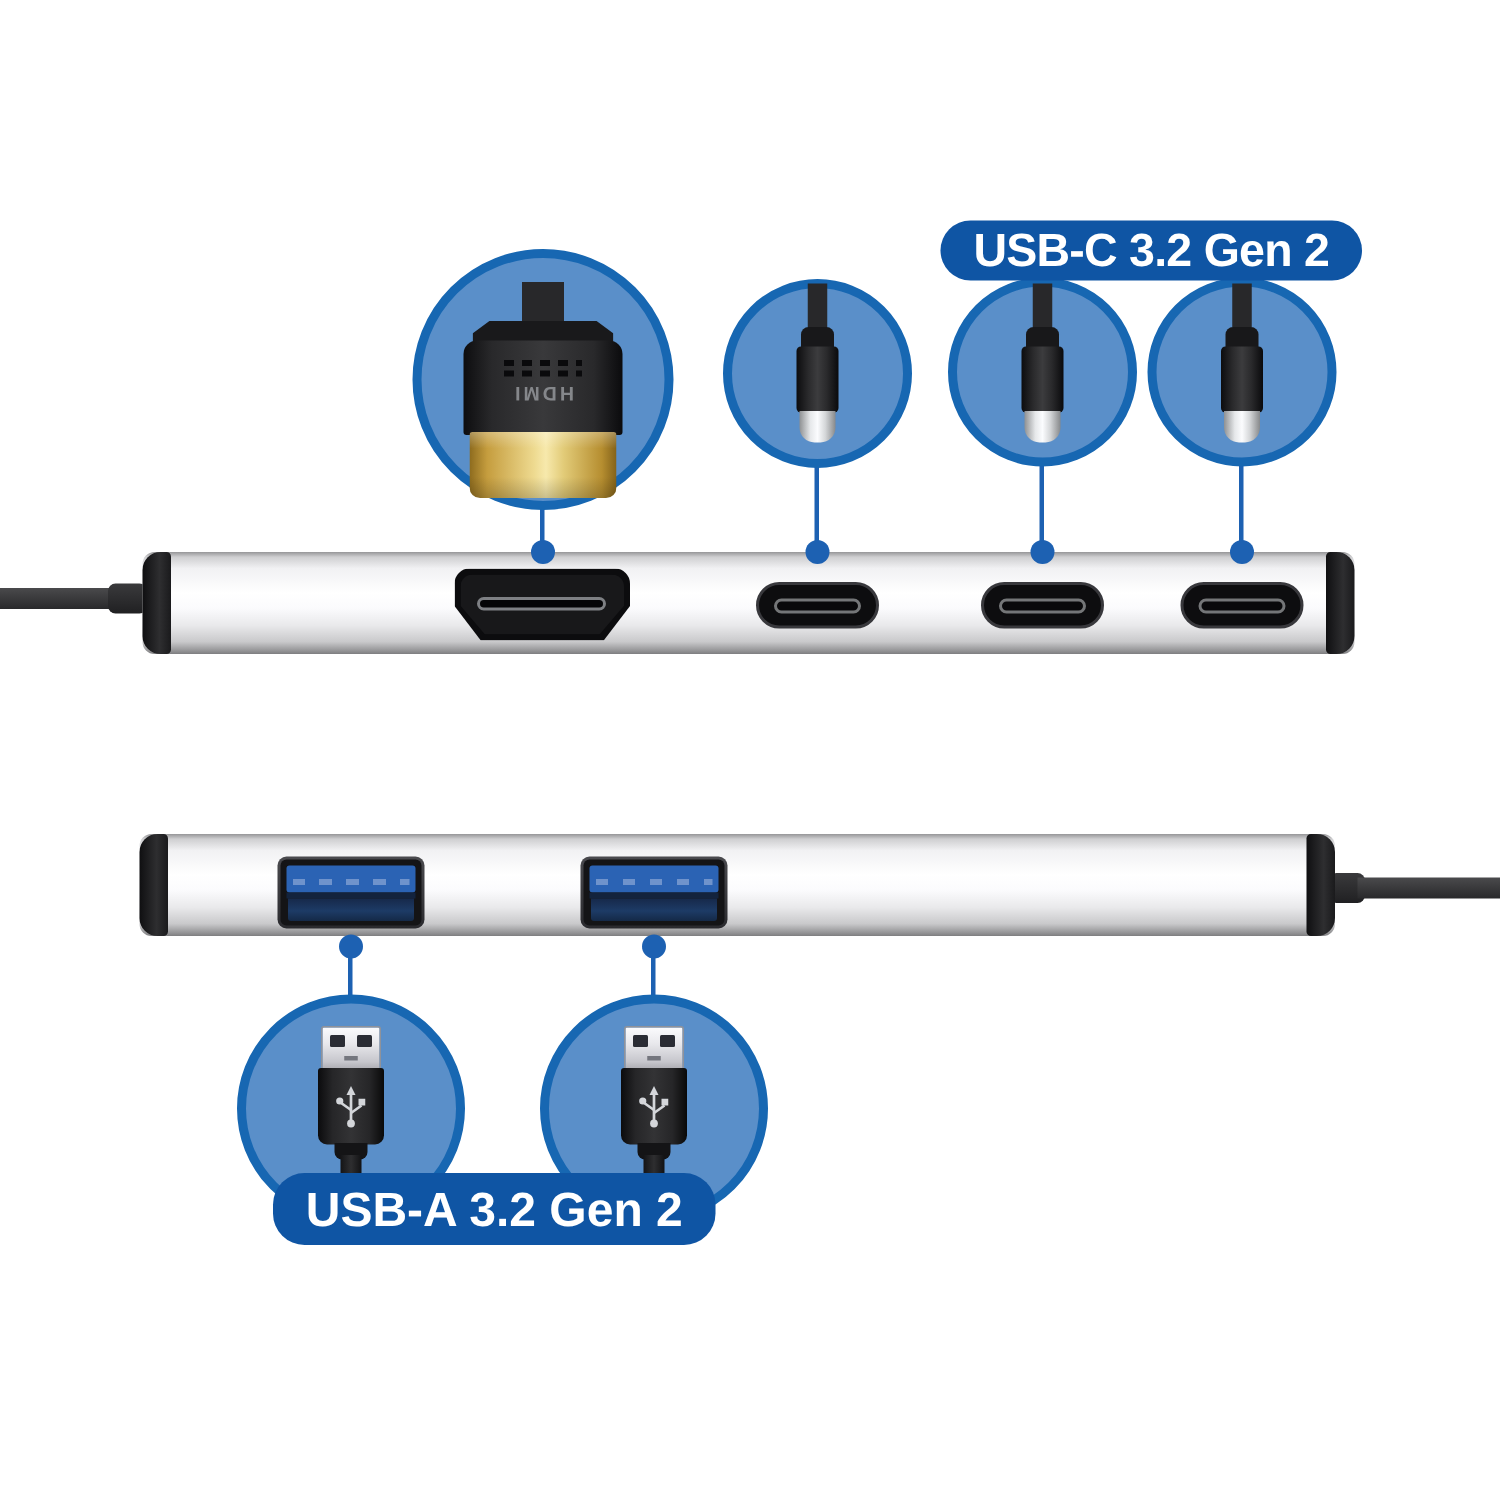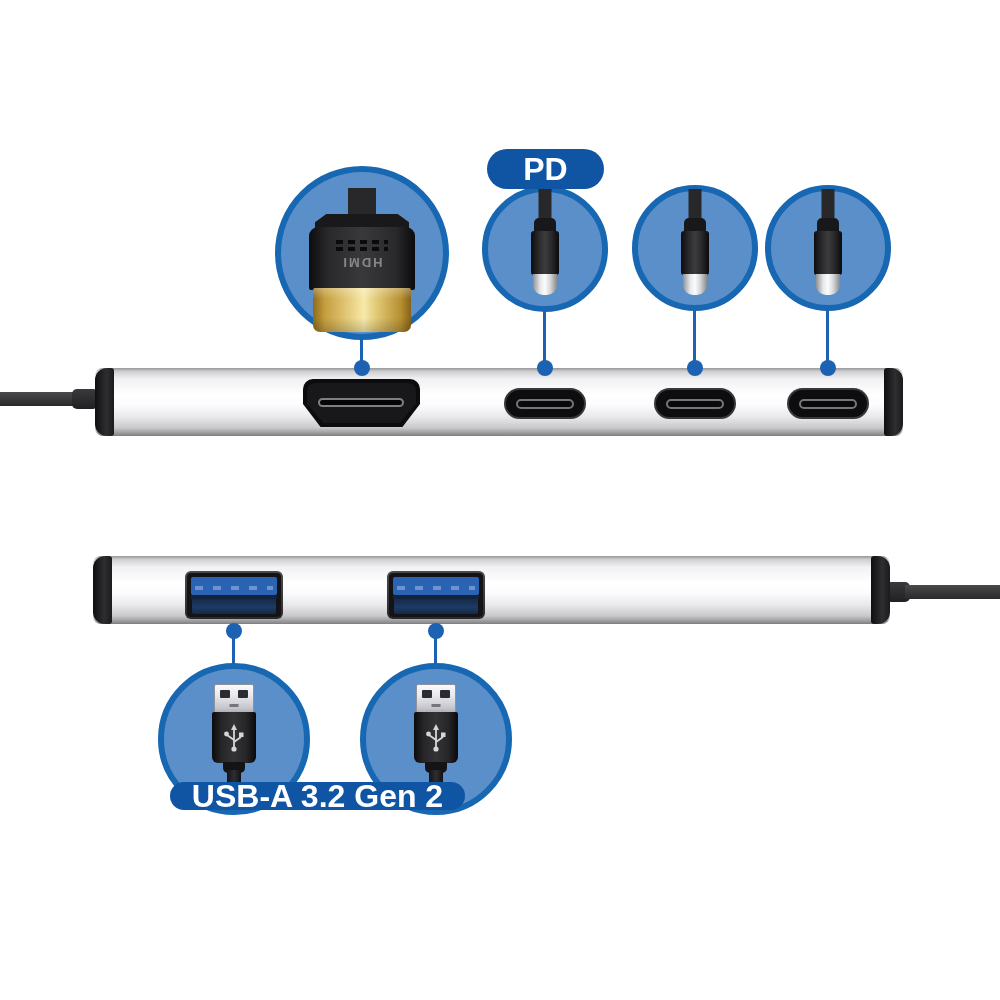--- a/index.html
+++ b/index.html
@@ -133,21 +133,21 @@
     <div class="cc-part cc-body"></div>
     <div class="cc-part cc-tip"></div>
   </div>
   <div class="c-conn" style="left:813px;">
     <div class="cc-part cc-cable"></div>
     <div class="cc-part cc-neck"></div>
     <div class="cc-part cc-body"></div>
     <div class="cc-part cc-tip"></div>
   </div>
 
-  <div class="pill pill-lg" style="left:487px;top:149px;width:117px;height:40px;">PD</div>
+  <div class="pill pill-md" style="left:627px;top:147px;width:281px;height:40px;">USB-C 3.2 Gen 2</div>
 
   <div class="line" style="left:360px;top:338px;height:28px;"></div>
   <div class="dot" style="left:354px;top:360px;"></div>
   <div class="line" style="left:543px;top:310px;height:56px;"></div>
   <div class="dot" style="left:537px;top:360px;"></div>
   <div class="line" style="left:693px;top:309px;height:57px;"></div>
   <div class="dot" style="left:687px;top:360px;"></div>
   <div class="line" style="left:826px;top:309px;height:57px;"></div>
   <div class="dot" style="left:820px;top:360px;"></div>
 
@@ -240,15 +240,15 @@
         <path d="M12 1 L9 7 H15 Z" fill="#d4d6da"></path>
         <circle cx="4.5" cy="11" r="2.4" fill="#d4d6da"></circle>
         <rect x="17" y="9.5" width="4.5" height="4.5" fill="#d4d6da"></rect>
         <circle cx="12" cy="26" r="2.6" fill="#d4d6da"></circle>
       </svg>
     </div>
     <div class="ac-part ac-boot"></div>
     <div class="ac-part ac-cable"></div>
   </div>
 
-  <div class="pill pill-lg" style="left:170px;top:782px;width:295px;height:28px;">USB-A 3.2 Gen 2</div>
+  <div class="pill pill-lg" style="left:182px;top:782px;width:295px;height:48px;">USB-A 3.2 Gen 2</div>
 
 </div>
 
 </body></html>

